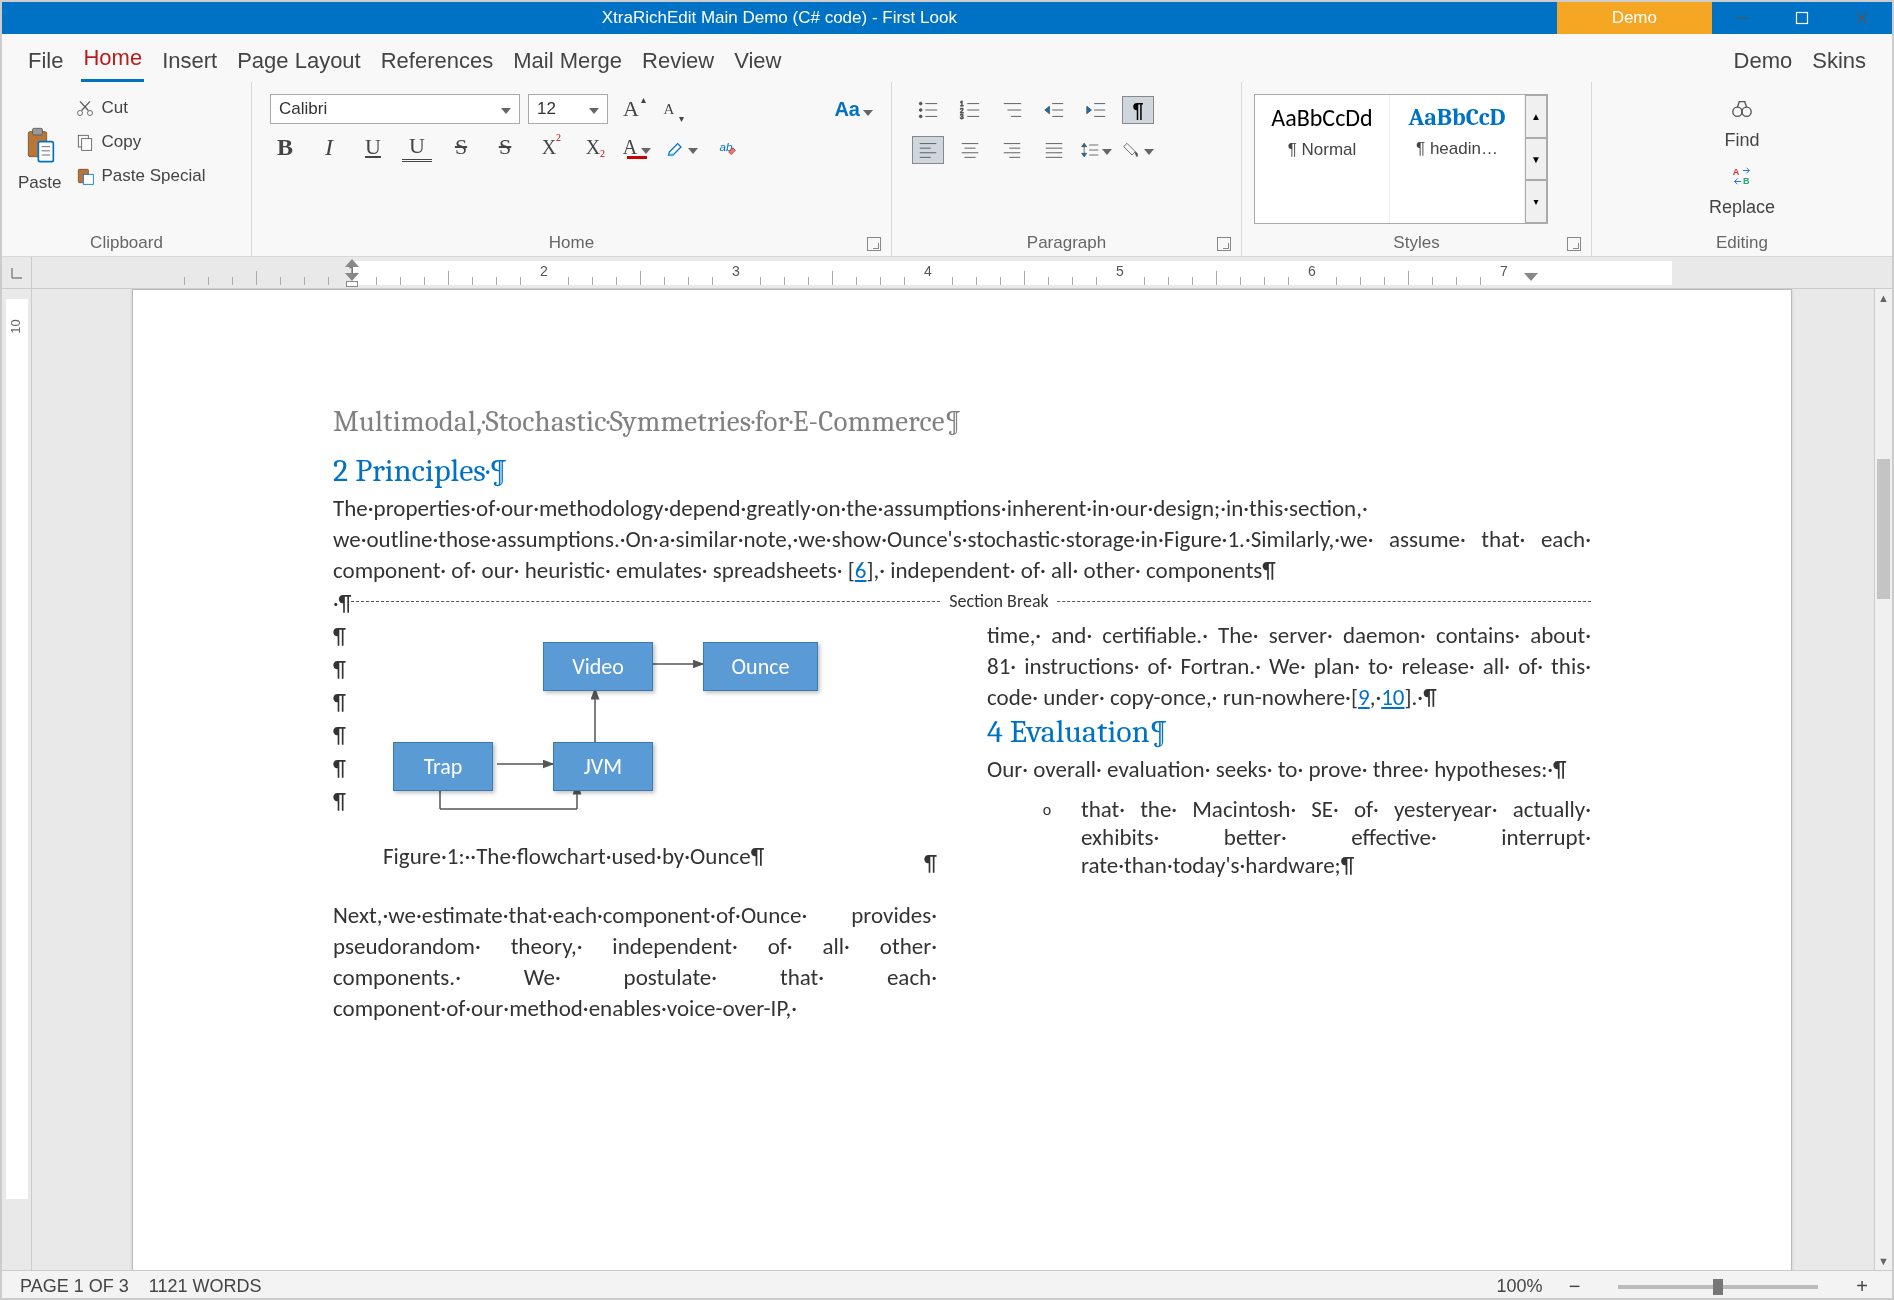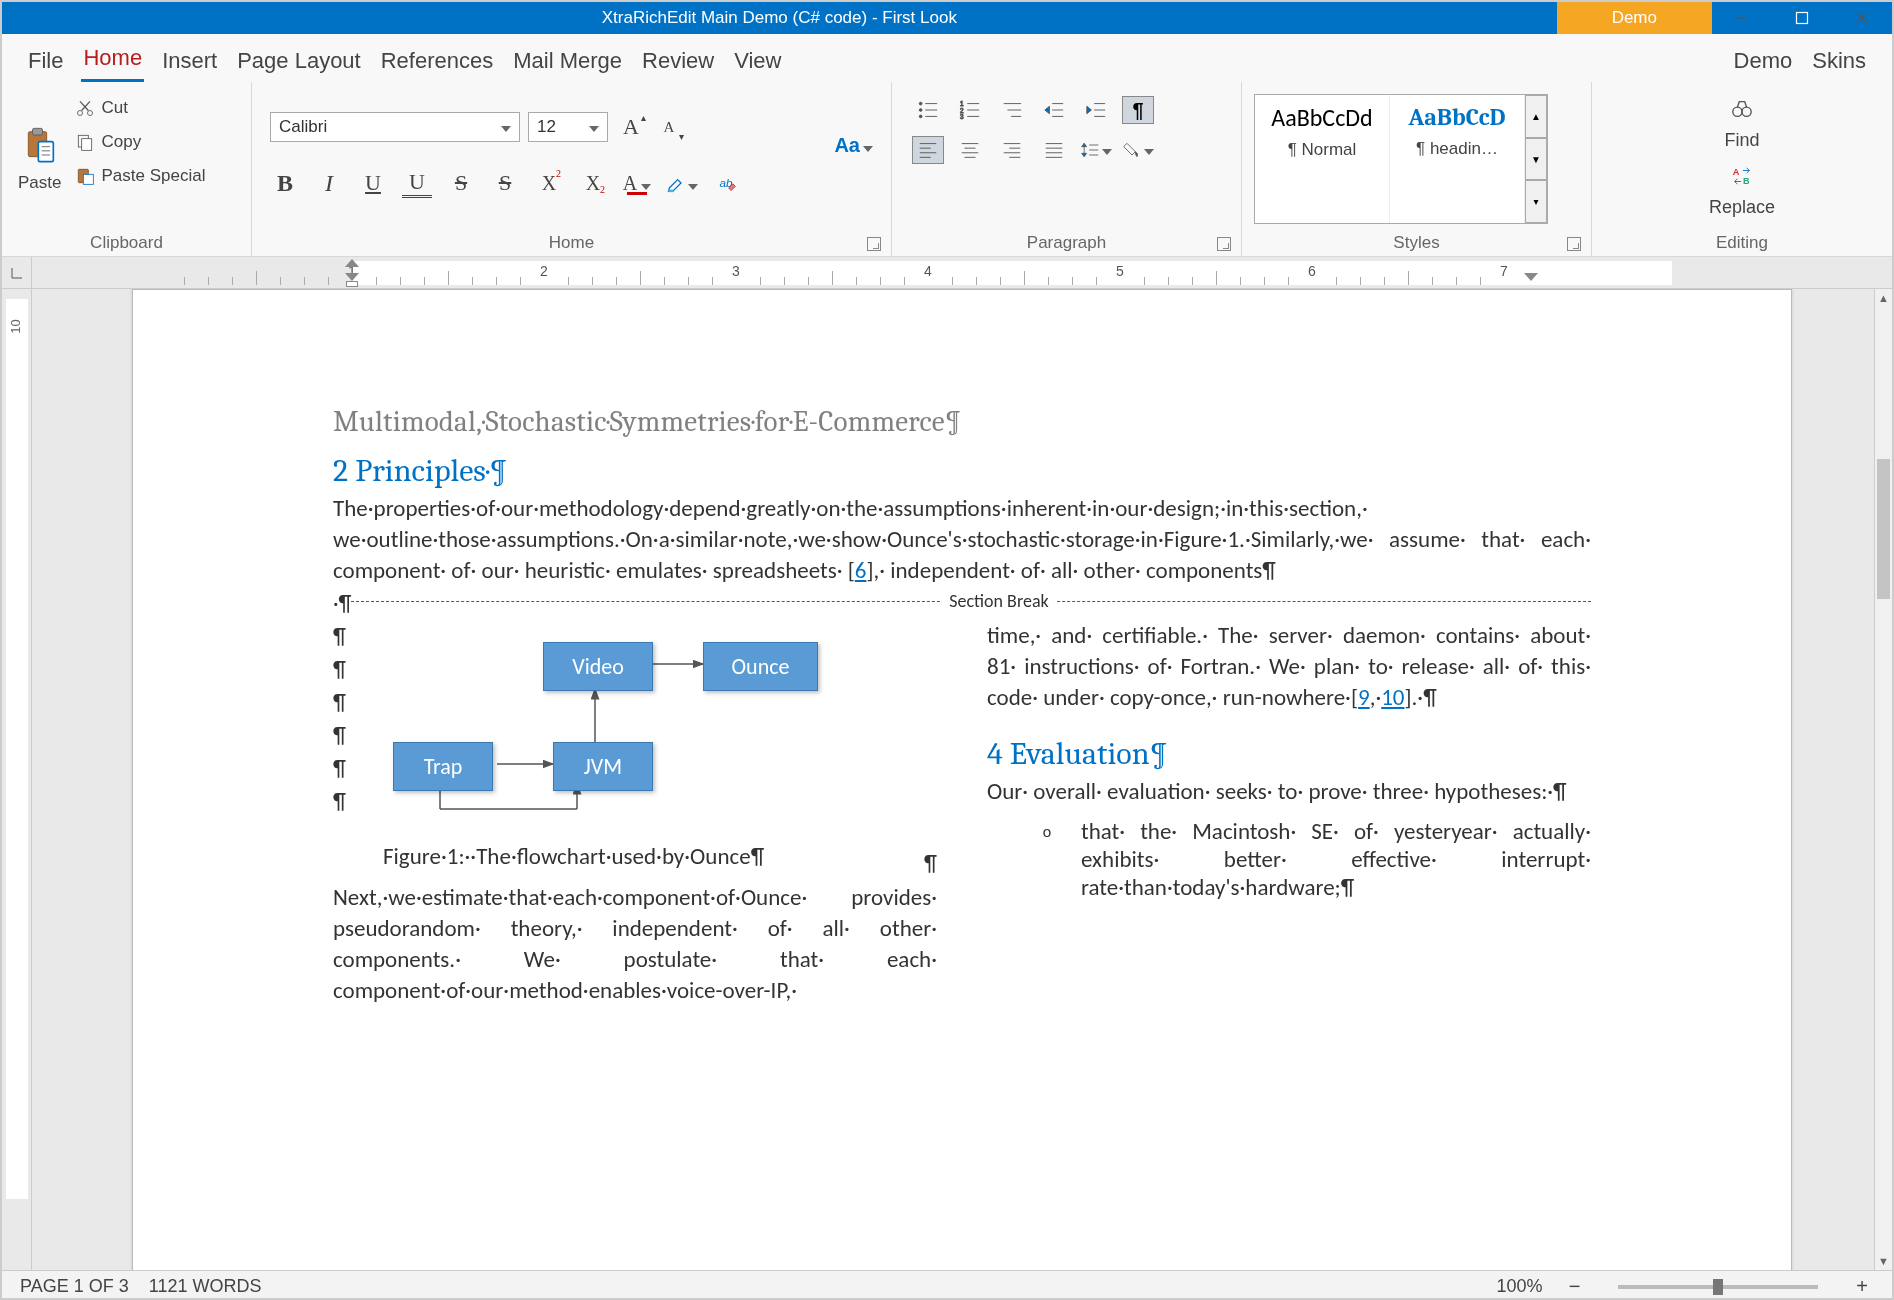--- a/index.html
+++ b/index.html
@@ -37,21 +37,21 @@
   
   .font-body { flex-direction: column; gap: 8px; padding: 6px 8px; }
   .font-row { display:flex; align-items:center; gap: 8px; }
   .combo { border:1px solid #aaa; background:#fff; height:30px; display:flex; align-items:center; padding: 0 8px; font-size:17px; color:#333; position:relative;}
   .combo .arrow { margin-left:auto; }
   .arrow::after { content:''; display:inline-block; border-left:5px solid transparent; border-right:5px solid transparent; border-top:6px solid #666; }
   .rbtn { min-width:30px; height:30px; display:flex; align-items:center; justify-content:center; cursor:pointer; color:#444; font-size:20px; position:relative;}
   .rbtn.small-svg svg { width:20px; height:20px; }
   .rbtn.color-underline::after { content:''; position:absolute; bottom:3px; left:5px; right:5px; height:3px; background: currentColor;}
   .rbtn .sub { position:absolute; font-size:10px; right:3px; bottom:3px; }
-  .aa-btn { color:#0072C6; font-weight:bold;margin-top:36px; }
+  .aa-btn { color:#0072C6; font-weight:bold; }
   .font-letter-big { font-size: 22px; font-family: "Times New Roman", serif; }
   .font-letter-small { font-size: 15px; font-family: "Times New Roman", serif; }
   
   
   .para-body { flex-direction: column; gap:12px; padding: 8px 10px; }
   .para-row { display:flex; gap:10px; align-items:center; }
   .pbtn { width:32px; height:28px; display:flex; align-items:center; justify-content:center; cursor:pointer; }
   .pbtn svg { width: 22px; height:22px; stroke:#555; fill:none; }
   .pbtn.active { background:#cfd6dd; border:1px solid #888;}
   
@@ -96,21 +96,21 @@
   .para { font-size:23px; line-height:1.35; text-align:justify; }
   .para a { color:#0072C6; text-decoration: underline; }
   .section-break-row { position:relative; font-size:22px; color:#333; margin: 4px 0 6px 0; height:24px; }
   .section-break-row .dashline { position:absolute; top:11px; left:18px; right:0; border-top: 1.5px dashed #555; }
   .section-break-row .sb-label { position:absolute; left:50%; transform:translateX(-18%); background:#fff; padding:0 8px; font-size:18px; top:0; }
   .two-col { display:flex; gap: 50px; }
   .col { flex:1; font-size:23px; text-align:justify; }
   .pilcrow-col { font-size:22px; color:#333; line-height:1.5; }
   .flowchart { position:relative; height:200px; margin: 4px 0 10px 30px; font-size:22px;}
   .node { position:absolute; background:#5B9BD5; color:#fff; border:1px solid #3b7ab0; padding:10px 26px; box-shadow: 2px 2px 4px rgba(0,0,0,.25); display:flex; align-items:center; justify-content:center; font-size:22px; }
-  .fig-caption { font-size:23px; text-align:left; margin: 8px 0 12px 50px; }
+  .fig-caption { font-size:23px; text-align:left; margin: 8px 0 30px 50px; }
   .bullet-row { display:flex; gap:24px; font-size:23px; text-align:justify; }
   .bullet-row .marker { width:20px; text-align:center; font-size:16px; padding-top:5px;}
   .pil-mark { position:absolute; right:0; top:230px; font-size:22px;}
   
   
   .statusbar { height:32px; background:#f3f3f4; border-top:1px solid #ccc; display:flex; align-items:center; font-size:18px; color:#444; padding: 0 18px; gap:20px;}
   .statusbar .spacer { flex:1; }
   .zoom-slider { width: 200px; height:4px; background:#bbb; position:relative; margin:0 12px;}
   .zoom-slider .thumb { position:absolute; top:-6px; width:10px; height:16px; background:#777; }
   .zoom-btn { font-size:20px; cursor:pointer; padding:0 6px; }
@@ -523,21 +523,21 @@
               </div>
             </div>
             <div class="fig-caption">Figure·1:··The·flowchart·used·by·Ounce¶</div>
             <span class="pil-mark">¶</span>
             <div class="para">Next,·we·estimate·that·each·component·of·Ounce· provides· pseudorandom· theory,· independent· of· all· other· components.· We· postulate· that· each· component·of·our·method·enables·voice-over-IP,·</div>
           </div>
           <div class="col">
             <div class="para">
               <span>time,· and· certifiable.· The· server· daemon· contains· about· 81· instructions· of· Fortran.· We· plan· to· release· all· of· this· code· under· copy-once,· run-nowhere·[</span><a href="#">9</a><span>,·</span><a href="#">10</a><span>].·¶</span>
             </div>
-            <div class="h2" style="margin-top:22px">4 Evaluation¶</div>
+            <div class="h2" style="">4 Evaluation¶</div>
             <div class="para">Our· overall· evaluation· seeks· to· prove· three· hypotheses:·¶</div>
             <div class="bullet-row" style="margin-top:10px;padding-left:50px">
               <div class="marker">o</div>
               <div style="flex:1">that· the· Macintosh· SE· of· yesteryear· actually· exhibits· better· effective· interrupt· rate·than·today's·hardware;¶</div>
             </div>
           </div>
         </div>
       </div>
     </div>
   </div>

